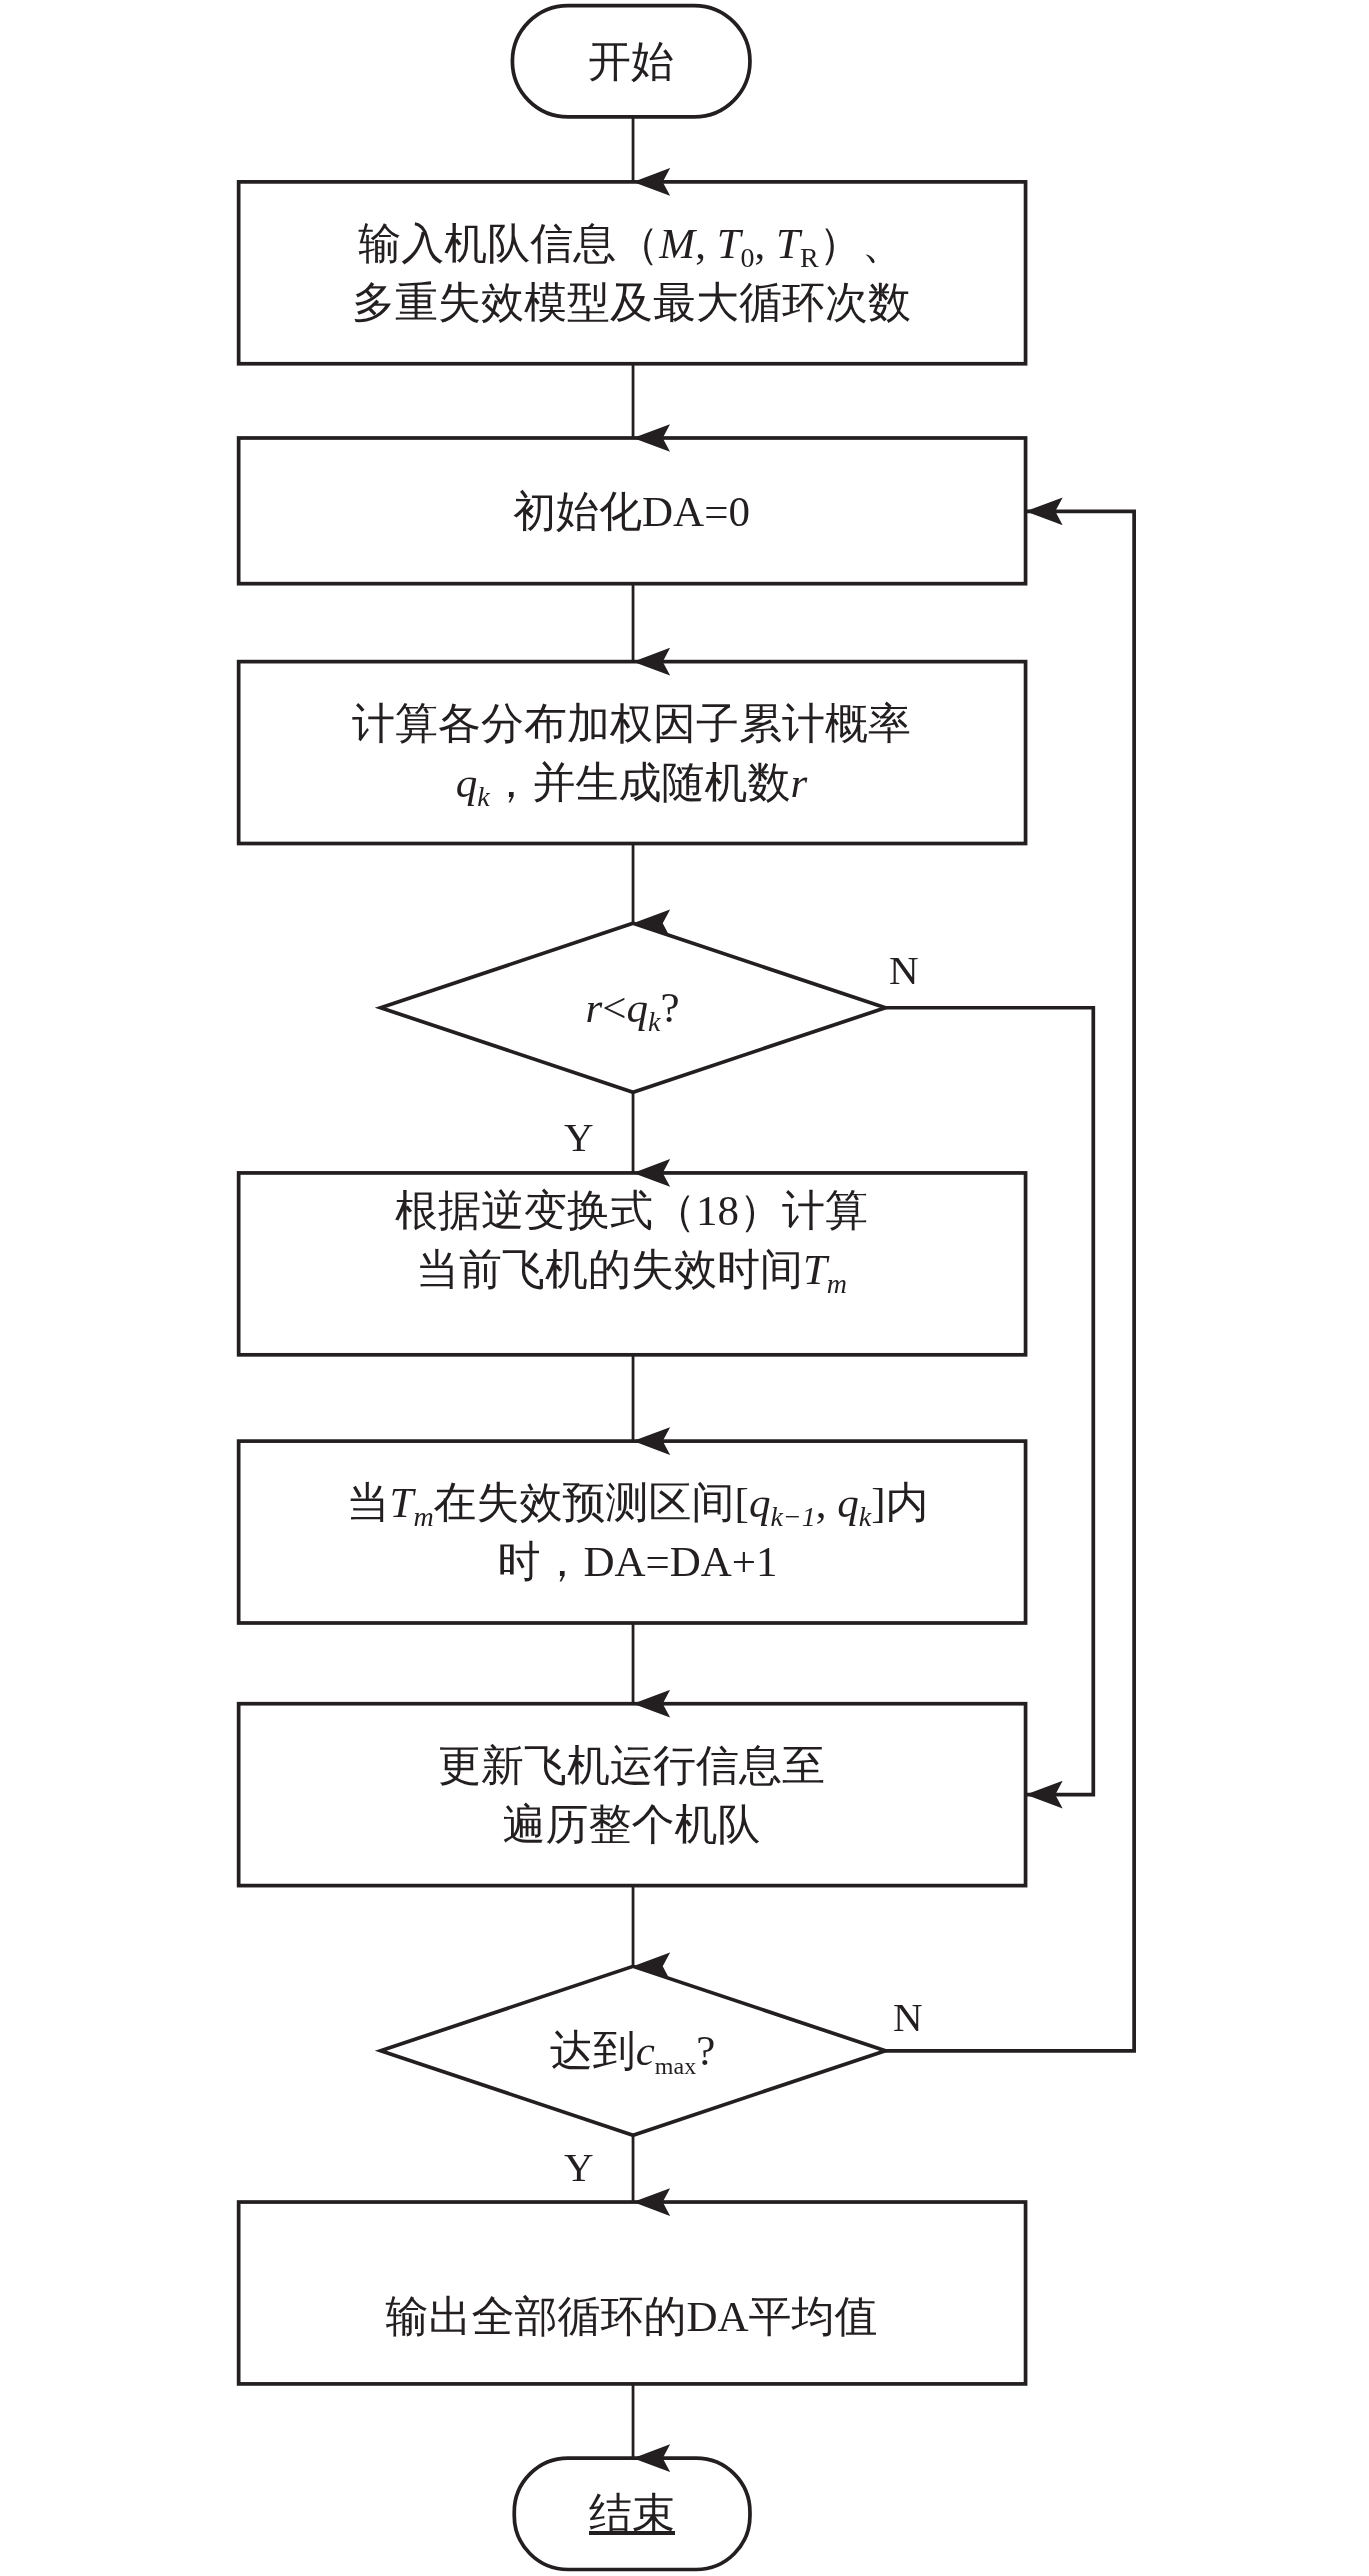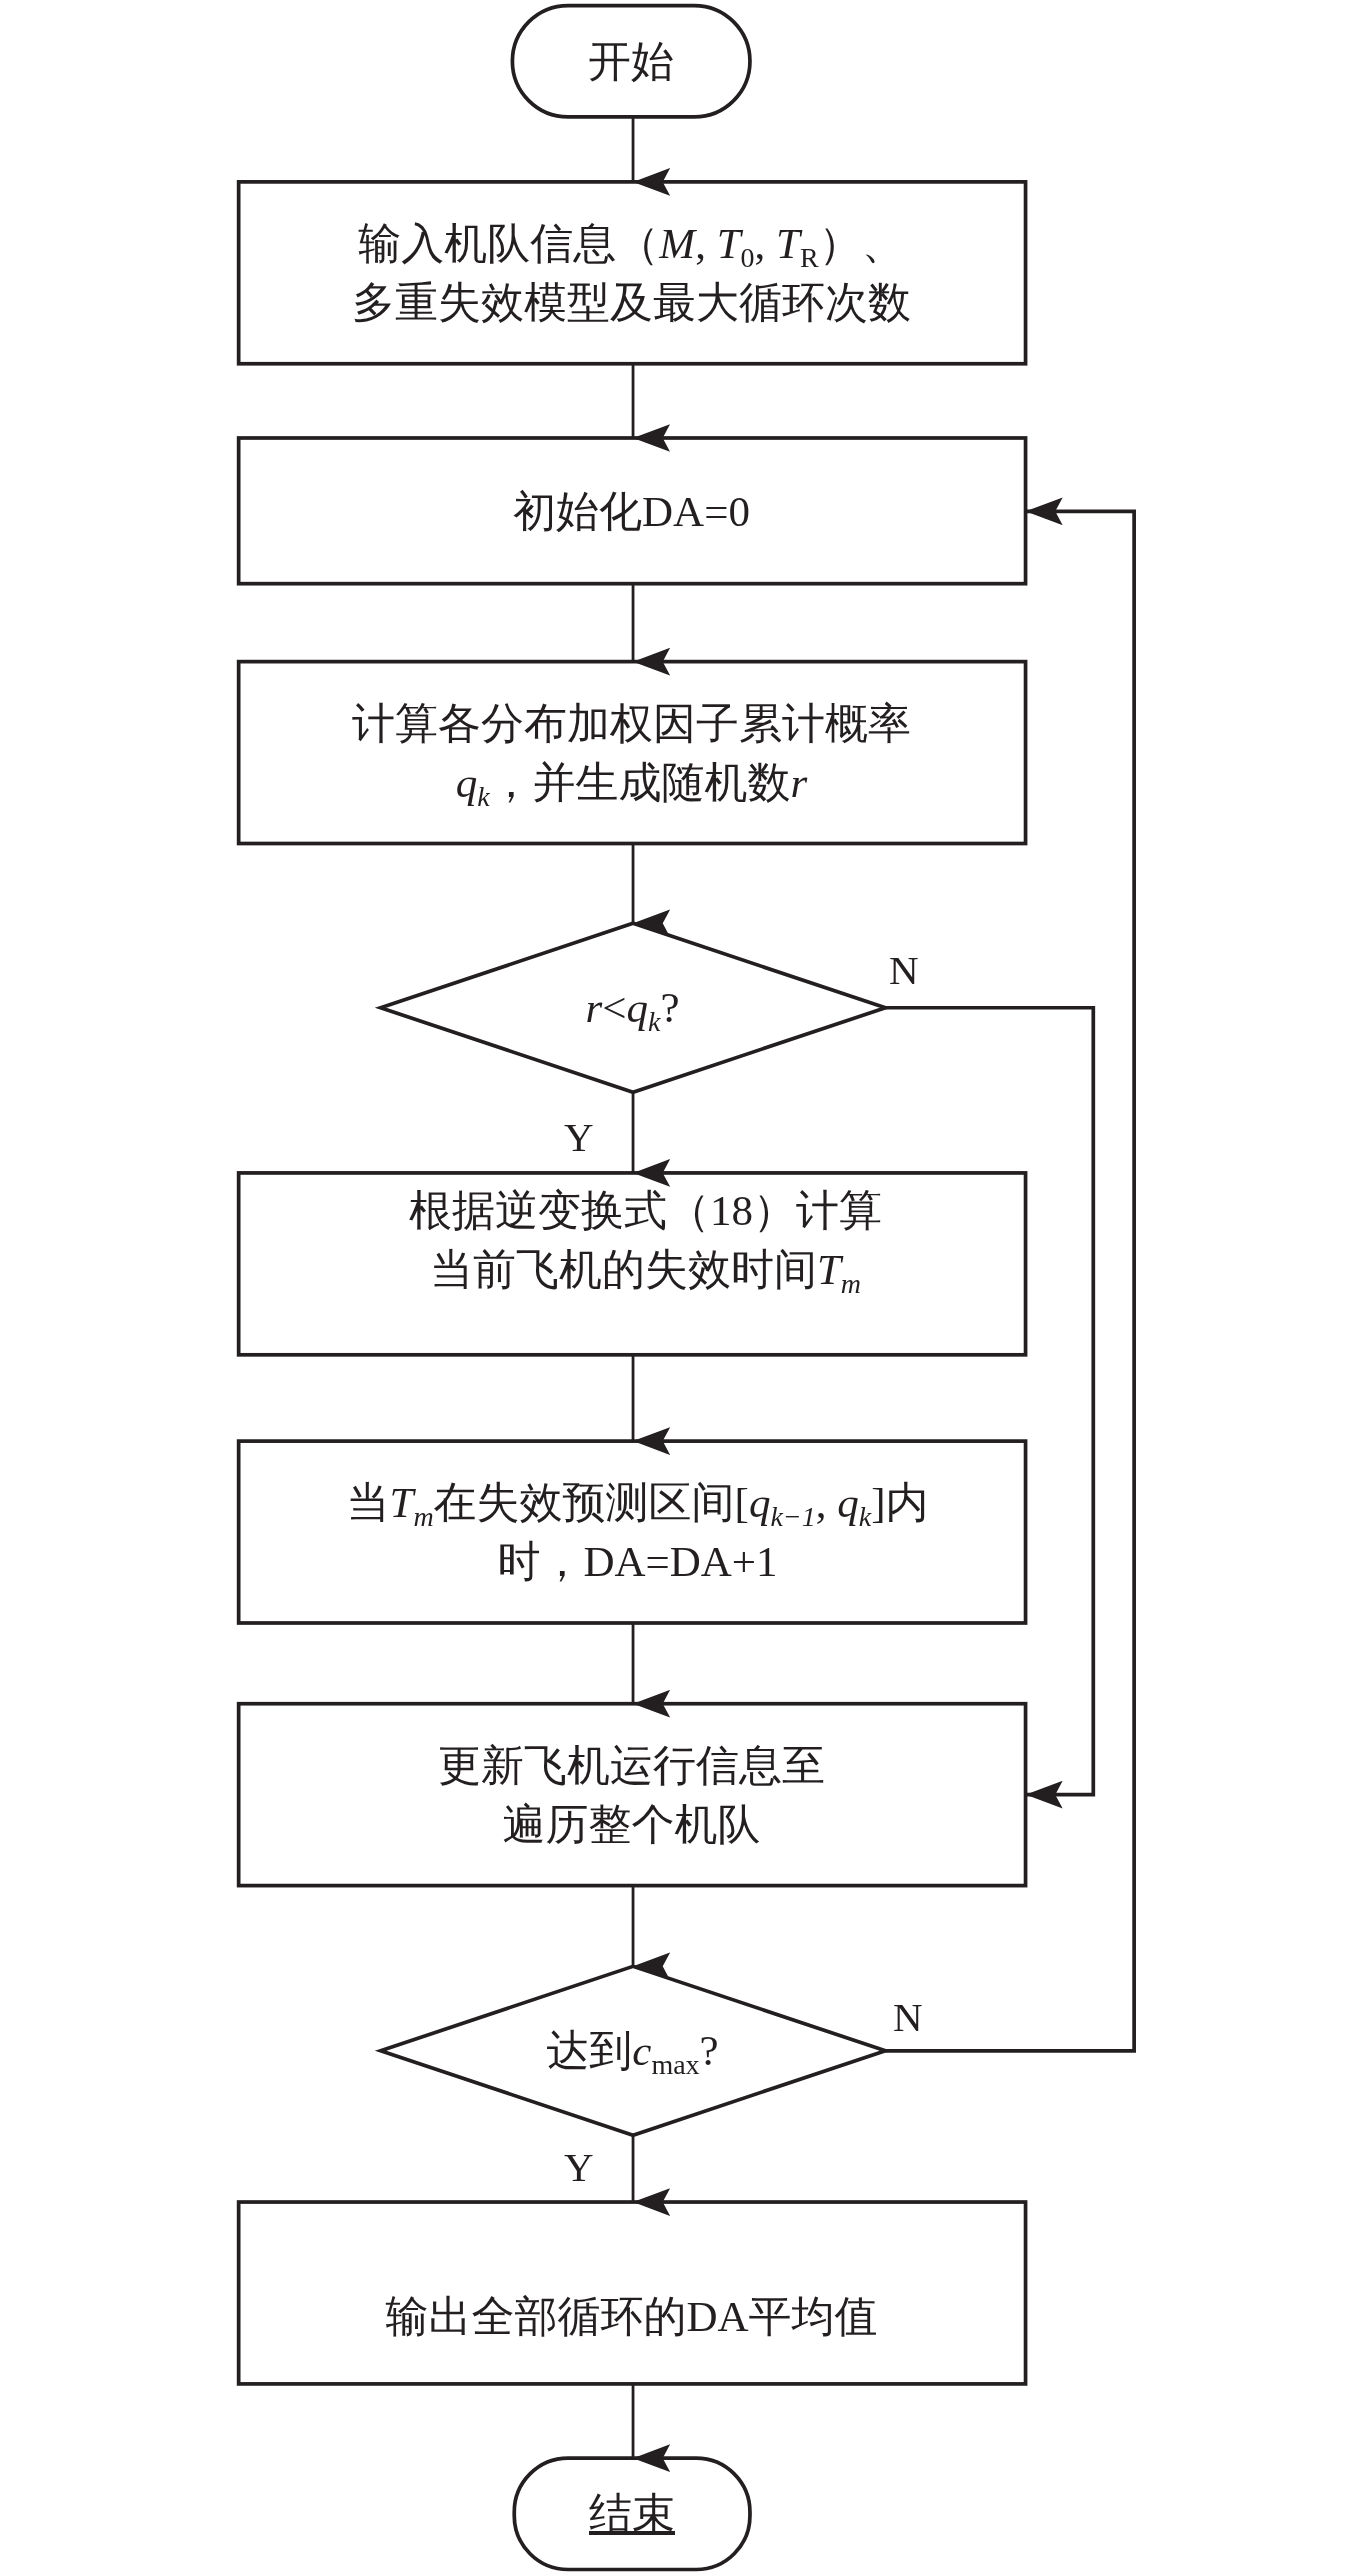--- a/index.html
+++ b/index.html
@@ -35,21 +35,21 @@
     .node-text .line {
       display: block;
     }
     .it { font-style: italic; }
     .sub {
       font-size: 28px;
       vertical-align: -9.3px;
       line-height: 0;
     }
     .sub-upright {
-      font-size: 28px;
+      font-size: 24px;
       vertical-align: -9.3px;
       line-height: 0;
       font-style: normal;
     }
     .branch-label {
       position: absolute;
       font-size: 41px;
       line-height: 41px;
       color: #231f20;
     }
@@ -110,21 +110,21 @@
 
 <div class="node-text" style="left:238px; top:662px; width:787px; height:182px;">
   <span class="line">计算各分布加权因子累计概率</span>
   <span class="line"><span class="it">q</span><span class="sub it">k</span><span>，并生成随机数</span><span class="it">r</span></span>
 </div>
 
 <div class="node-text" style="left:380px; top:923px; width:505px; height:169px;">
   <span class="line"><span class="it">r</span><span>&lt;</span><span class="it">q</span><span class="sub it">k</span><span>?</span></span>
 </div>
 
-<div class="node-text" style="left:252px; top:1173px; width:787px; height:134px;">
+<div class="node-text" style="left:238px; top:1173px; width:787px; height:134px;">
   <span class="line">根据逆变换式（18）计算</span>
   <span class="line"><span>当前飞机的失效时间</span><span class="it">T</span><span class="sub it">m</span></span>
 </div>
 
 <div class="node-text" style="left:238px; top:1441px; width:787px; height:182px;margin-left:6px;">
   <span class="line"><span>当</span><span class="it">T</span><span class="sub it">m</span><span>在失效预测区间[</span><span class="it">q</span><span class="sub it">k−1</span><span>, </span><span class="it">q</span><span class="sub it">k</span><span>]内</span></span>
   <span class="line">时，DA=DA+1</span>
 </div>
 
 <div class="node-text" style="left:238px; top:1704px; width:787px; height:182px;">

